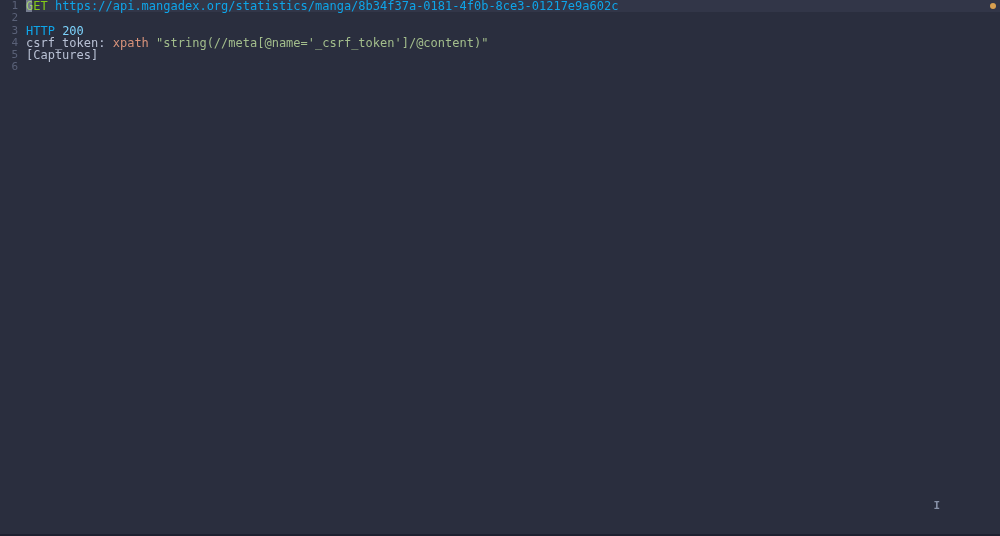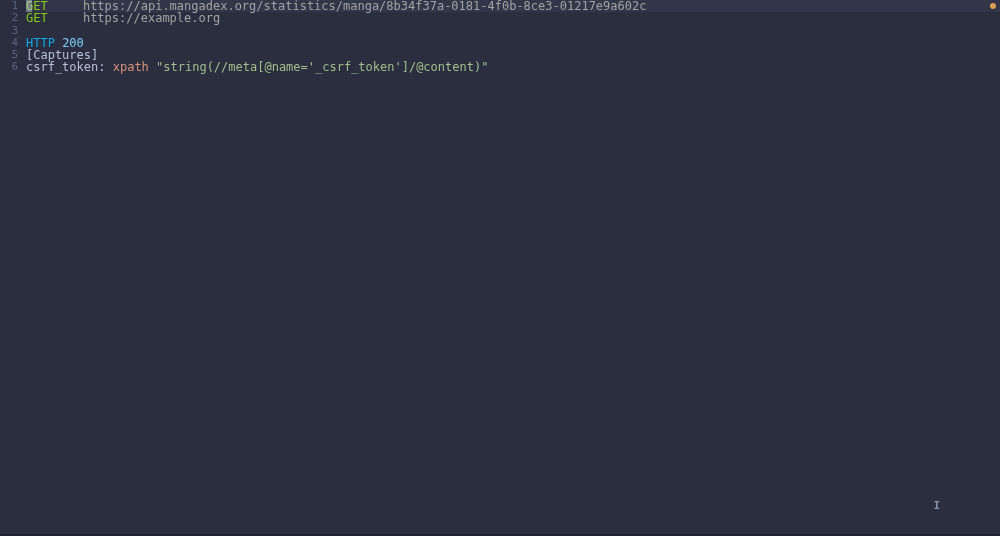--- a/index.html
+++ b/index.html
@@ -54,22 +54,21 @@
       top: 0;
       width: 6px;
       height: 12px;
       background: rgba(200, 210, 230, 0.45);
       z-index: 1;
     }
     .method {
       color: #84cc16;
     }
     .url {
-      color: #a3a3a3;
-      margin-left: 28px;
+      color: #0ea5e9;
     }
     .http {
       color: #0ea5e9;
     }
     .status {
       color: #7dd3fc;
     }
     .section {
       color: #b8c0d4;
     }
@@ -118,23 +117,22 @@
   <div class="gutter">
       <div class="gutter-line">1</div>
       <div class="gutter-line">2</div>
       <div class="gutter-line">3</div>
       <div class="gutter-line">4</div>
       <div class="gutter-line">5</div>
       <div class="gutter-line">6</div>
     </div>
   <div class="code">
       <div class="code-line"><span class="cursor"></span><span class="method">GET</span><span class="url"> https://api.mangadex.org/statistics/manga/8b34f37a-0181-4f0b-8ce3-01217e9a602c</span></div>
-      <div class="code-line"><span class="method">GET</span><span class="url"> https://example.org</span></div>
       <div class="code-line"></div>
       <div class="code-line"><span class="http">HTTP </span><span class="status">200</span></div>
+      <div class="code-line"><span class="key">csrf_token</span><span class="colon">: </span><span class="function">xpath</span><span class="colon"> </span><span class="string">"string(//meta[@name='_csrf_token']/@content)"</span></div>
       <div class="code-line"><span class="section">[Captures]</span></div>
-      <div class="code-line"><span class="key">csrf_token</span><span class="colon">: </span><span class="function">xpath</span><span class="colon"> </span><span class="string">"string(//meta[@name='_csrf_token']/@content)"</span></div>
     </div>
 </div>
 
 <div class="modified-indicator"></div>
 <div class="text-cursor">I</div>
 <div class="bottom-bar"></div>
 
 </body></html>

